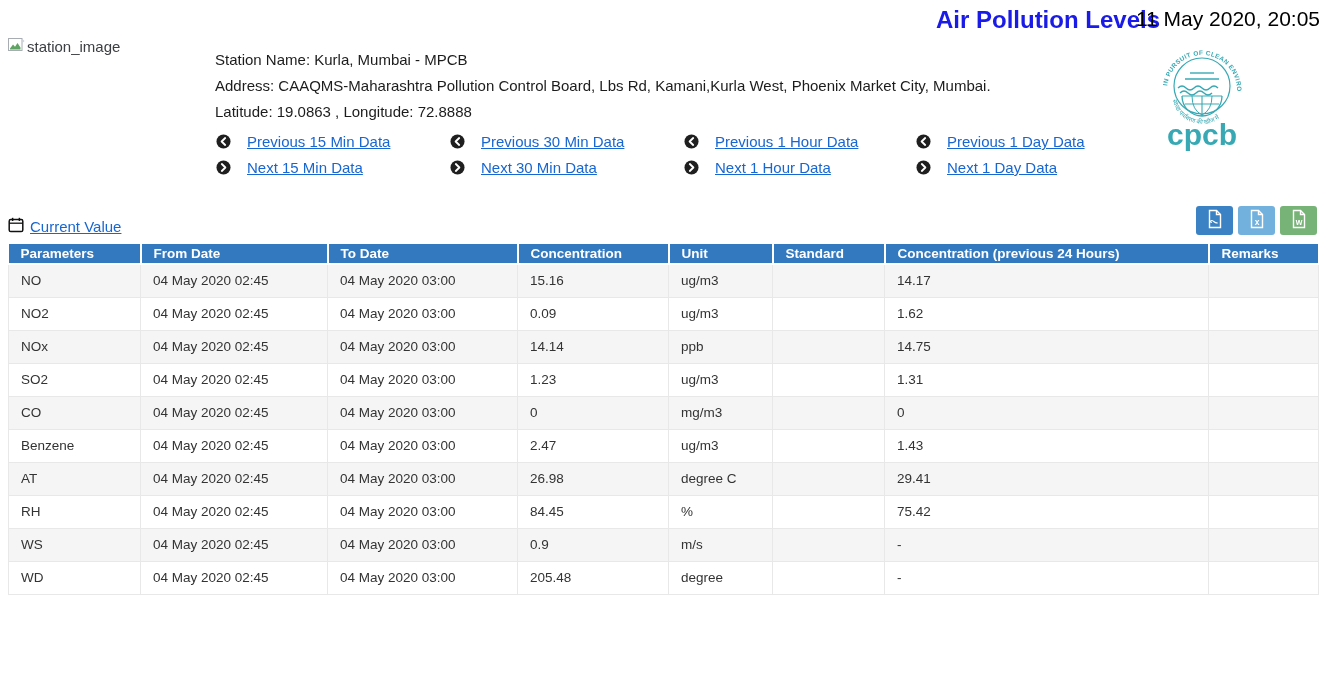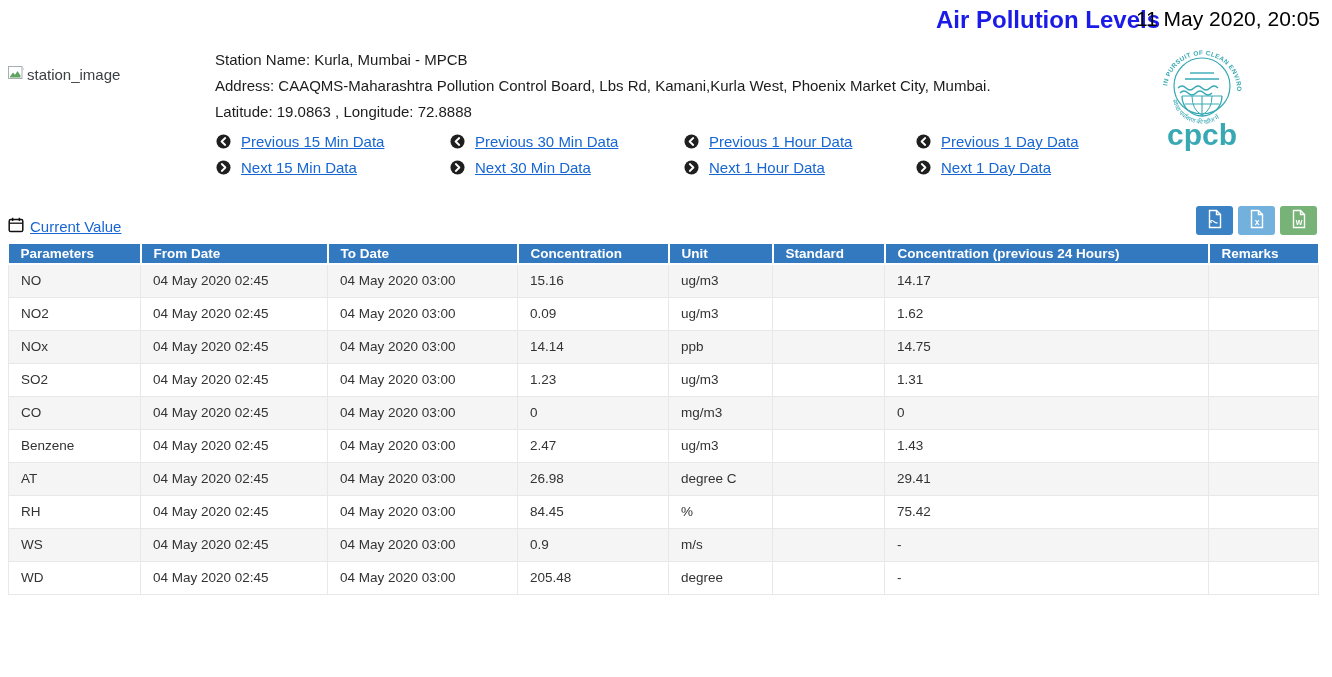--- a/index.html
+++ b/index.html
@@ -16,36 +16,36 @@
     position: absolute; top: 6px; left: 0; width: 1160px;
     text-align: right;
     font-size: 24px; font-weight: bold;
     color: #1b1be7;
   }
   .datetime {
     position: absolute; top: 7px; right: 12px;
     font-size: 21px; color: #000;
   }
   .station-image-wrap {
-    position: absolute; top: 66px; left: 8px;
+    position: absolute; top: 38px; left: 8px;
     display: flex; align-items: center; gap: 2px;
     font-size: 15px; color: #3c4043;
   }
   .station-info {
     position: absolute; top: 47px; left: 215px;
     font-size: 15px; line-height: 26px; color: #1c1c1c;
     width: 900px;
   }
   .nav-grid {
     position: absolute; top: 133px; left: 216px;
     display: grid; grid-template-columns: 234px 234px 232px 234px;
   }
   .nav-col { display: flex; flex-direction: column; gap: 9px; }
   a.nav-link {
-    display: inline-flex; align-items: center; gap: 10px;
+    display: inline-flex; align-items: center; gap: 16px;
     font-size: 15px; color: #1766d1; text-decoration: none;
     cursor: pointer; width: max-content;
   }
   a.nav-link .link-text { text-decoration: underline; }
   .circ-icon { display: inline-block; width: 15px; height: 15px; }
   .cpcb-logo {
     position: absolute; top: 40px; left: 1156px; width: 92px;
     text-align: center;
   }
   .current-row {

